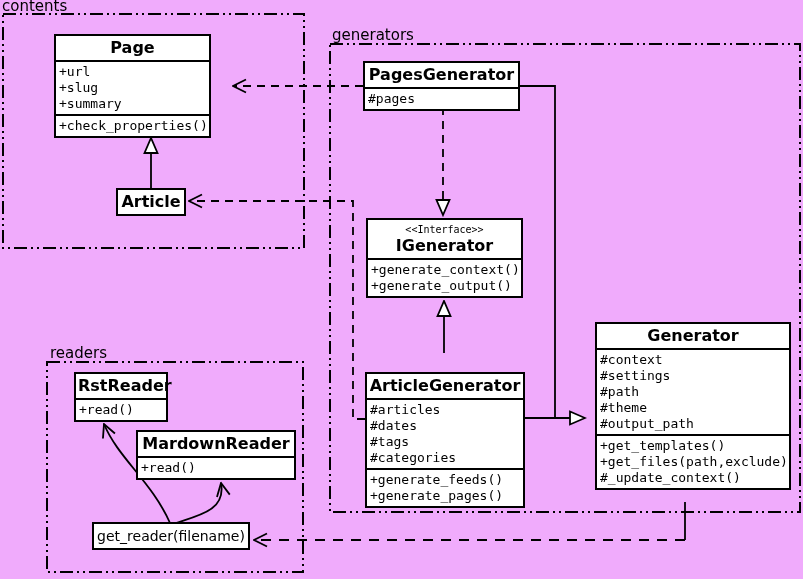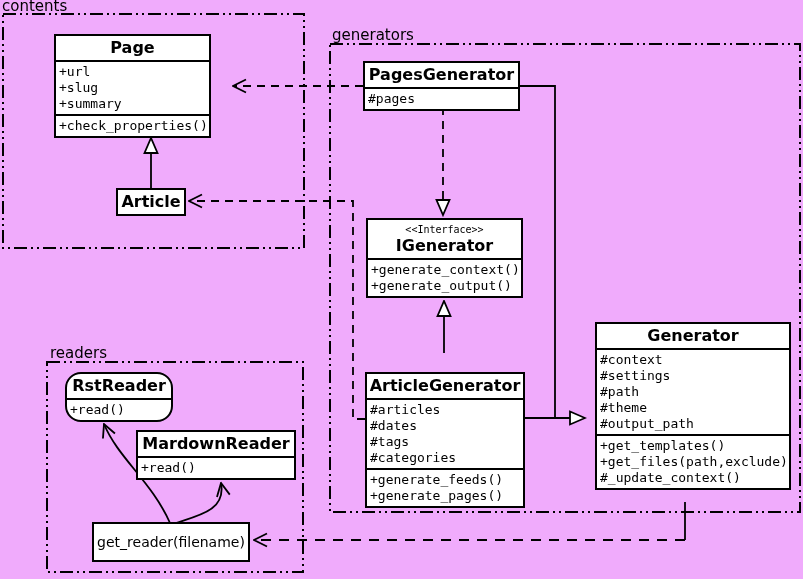--- a/index.html
+++ b/index.html
@@ -118,31 +118,31 @@
       <div class="row">#theme</div>
       <div class="row">#output_path</div>
     </div>
     <div class="sec">
       <div class="row">+get_templates()</div>
       <div class="row">+get_files(path,exclude)</div>
       <div class="row">#_update_context()</div>
     </div>
   </div>
 
-  <div class="uml" style="left:65px;top:372px;width:108px;border-radius:16px;">
+  <div class="uml" style="left:74px;top:372px;width:94px;">
     <div class="title">RstReader</div>
     <div class="sec">
       <div class="row">+read()</div>
     </div>
   </div>
 
   <div class="uml" style="left:136px;top:430px;width:160px;">
     <div class="title">MardownReader</div>
     <div class="sec">
       <div class="row">+read()</div>
     </div>
   </div>
 
-  <div class="plainbox" style="left:92px;top:522px;width:158px;height:40px;">
+  <div class="plainbox" style="left:92px;top:522px;width:158px;height:28px;">
     <span>get_reader(filename)</span>
   </div>
 
 </div>
 
 </body></html>

